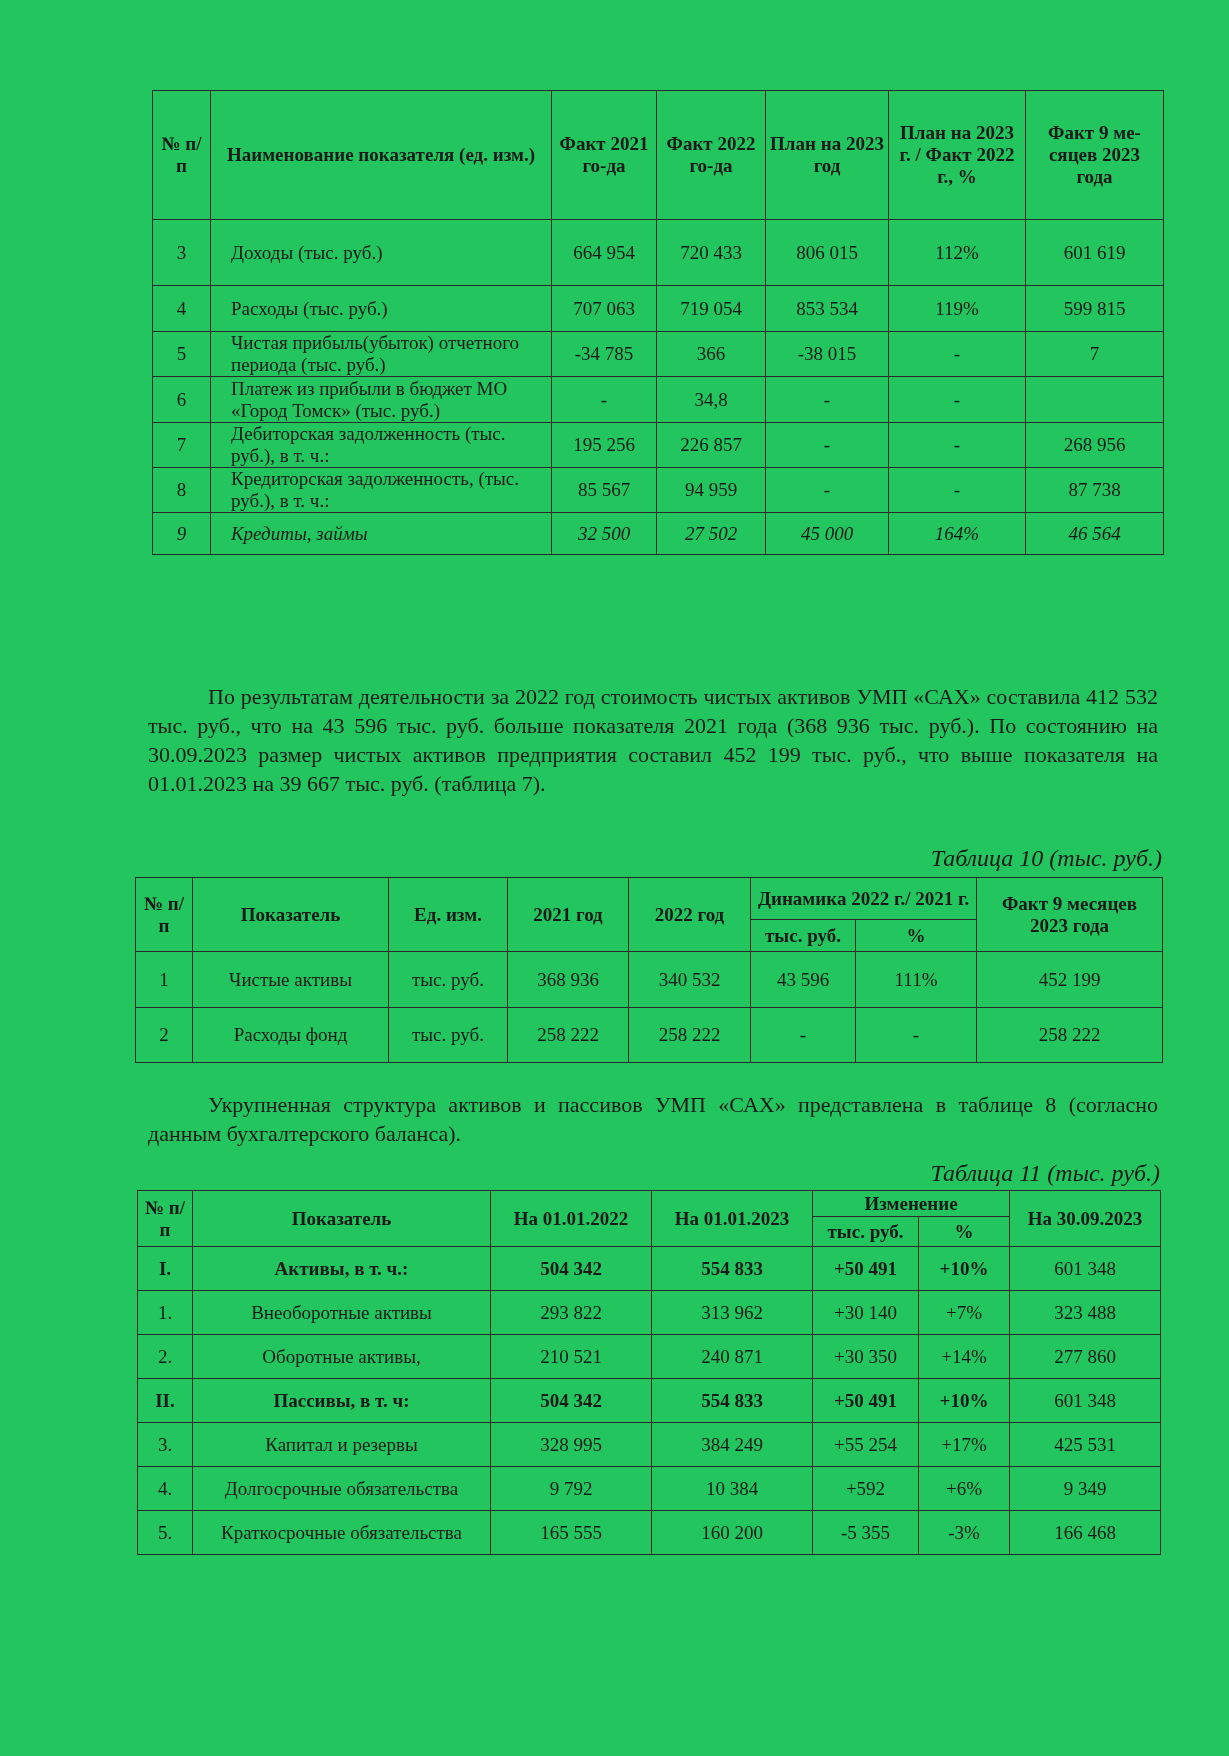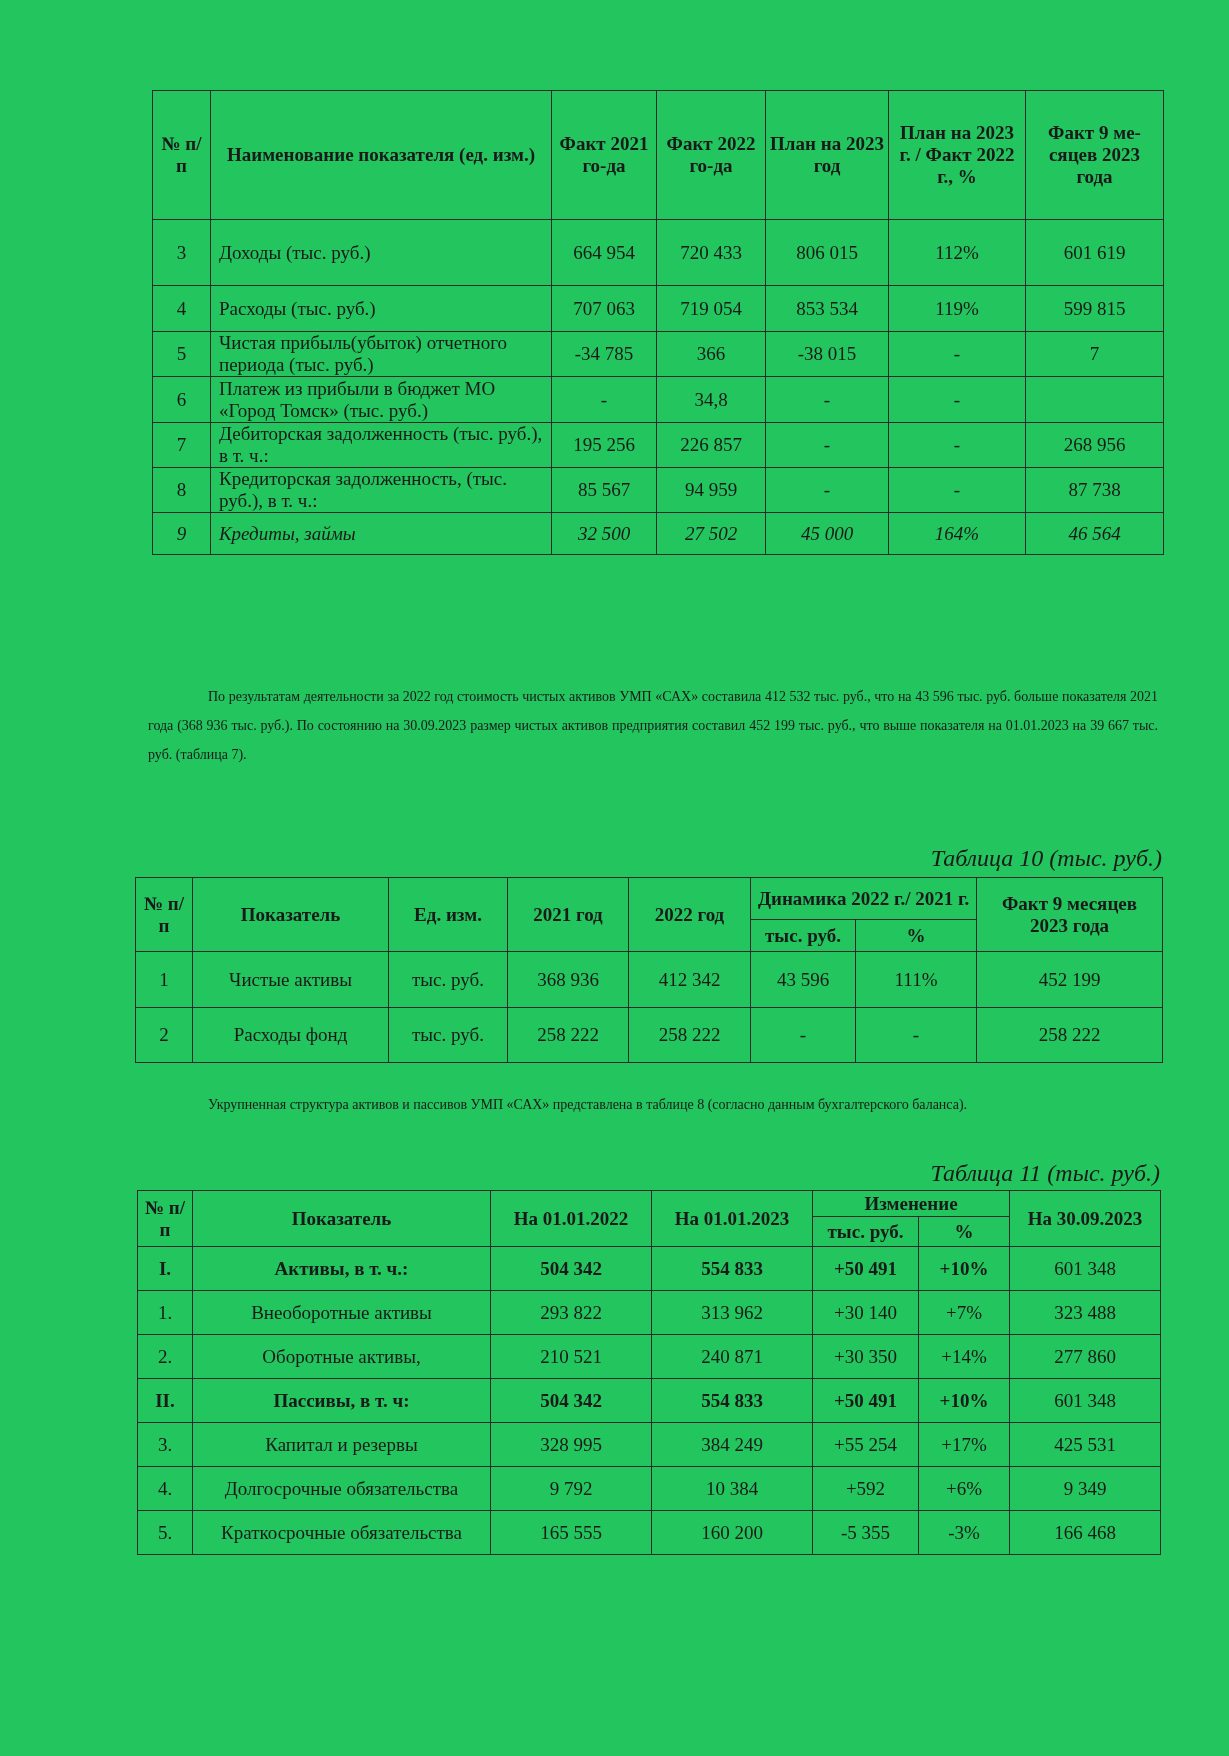--- a/index.html
+++ b/index.html
@@ -3,24 +3,24 @@
 <meta charset="utf-8">
 <style>
   html, body { margin:0; padding:0; background:#ffffff; }
   body { width:1229px; height:1756px; position:relative; overflow:hidden;
          font-family:"Liberation Serif", serif; color:#1a1a1a; }
   .page { position:absolute; left:0; top:0; width:1229px; height:1756px; background:#22c55e; }
   table { position:absolute; border-collapse:collapse; table-layout:fixed; }
   td, th { border:1.3px solid #2a2a2a; text-align:center; vertical-align:middle; padding:0 4px;
            font-size:19px; line-height:22px; font-weight:normal; }
   th { font-weight:bold; }
-  td.left { text-align:left; padding-left:8px; }
+  td.left { text-align:left; padding-left:20px; }
   .it { font-style:italic; }
   .b { font-weight:bold; }
-  .para { position:absolute; left:148px; width:1010px; font-size:14px; line-height:29px;
+  .para { position:absolute; left:148px; width:1010px; font-size:22px; line-height:29px;
           text-align:justify; text-indent:60px; }
   .caption { position:absolute; font-size:24px; font-style:italic; text-align:center; }
 </style>
 </head>
 <body>
 
 <div class="page">
 
   <table id="t1" style="left:152px; top:90px; width:1011px;">
     <colgroup>
@@ -138,21 +138,21 @@
         <th>тыс. руб.</th>
         <th>%</th>
       </tr>
     </thead>
     <tbody id="t10body">
         <tr style="height: 56px;">
           <td>1</td>
           <td>Чистые активы</td>
           <td>тыс. руб.</td>
           <td>368 936</td>
-          <td>412 342</td>
+          <td>340 532</td>
           <td>43 596</td>
           <td>111%</td>
           <td>452 199</td>
         </tr>
         <tr style="height: 55px;">
           <td>2</td>
           <td>Расходы фонд</td>
           <td>тыс. руб.</td>
           <td>258 222</td>
           <td>258 222</td>

